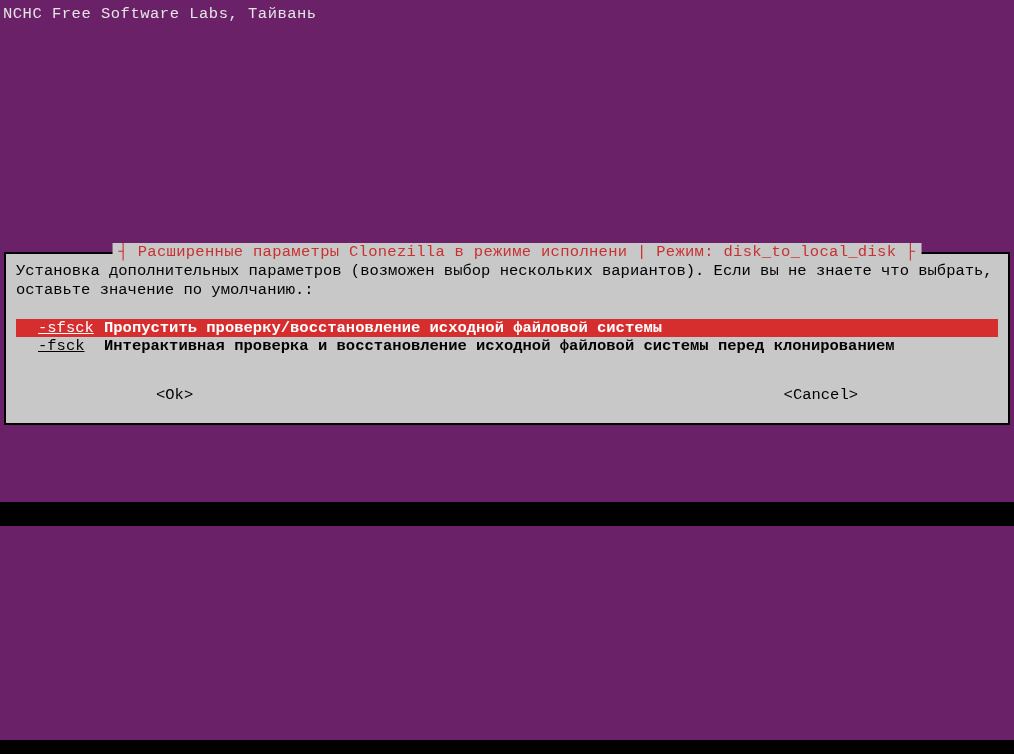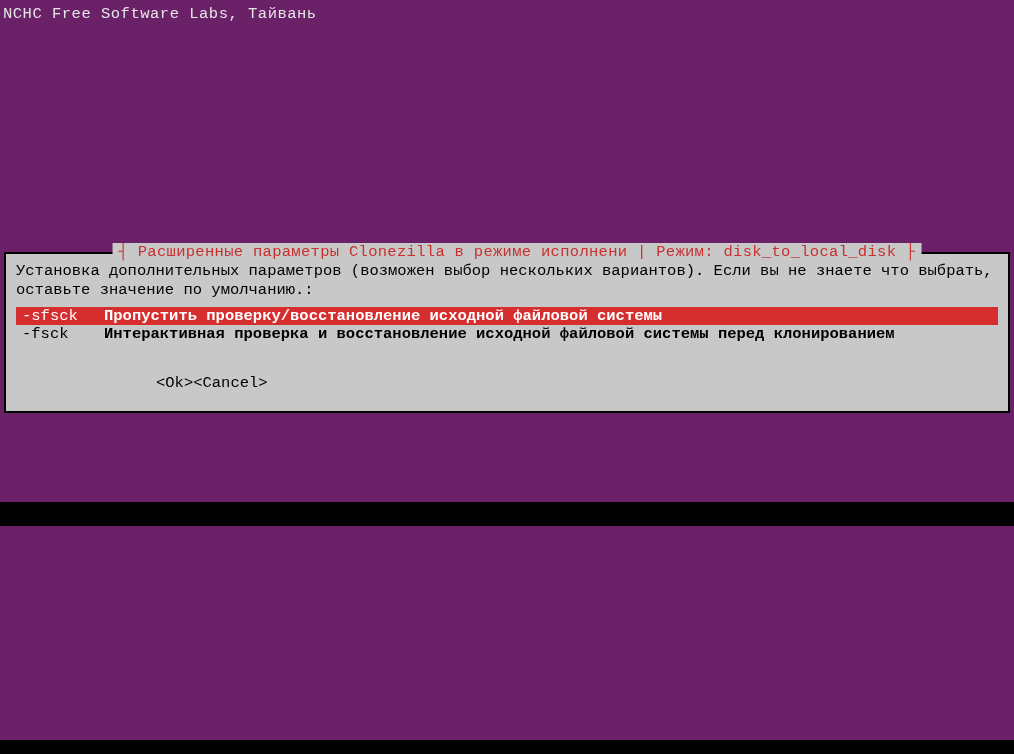--- a/index.html
+++ b/index.html
@@ -45,46 +45,47 @@
     white-space: nowrap;
     font-weight: normal;
     letter-spacing: 0.3px;
     margin-left: 10px;
   }
   .dialog-content {
     padding: 8px 10px 14px 10px;
     color: #000;
   }
   .instruction {
-    margin-bottom: 6px;
+    margin-bottom: 18px;
     line-height: 1.25;
   }
   .options {
     margin-bottom: 30px;
   }
   .option-row {
     display: flex;
     white-space: pre;
     padding: 0;
   }
   .option-row.selected {
     background: #d62e2e;
     color: #fff;
   }
   .opt-flag {
     min-width: 88px;
-    padding-left: 6px;
+    padding-left: 22px;
+    text-decoration: underline;
   }
   .opt-desc {
     flex: 1;
     font-weight: bold;
   }
   .buttons {
     display: flex;
-    justify-content: flex-start;
+    justify-content: space-between;
     padding: 0 140px 4px 140px;
   }
   .btn {
     color: #000;
     cursor: pointer;
   }
   .black-strip {
     position: absolute;
     left: 0;
     right: 0;

